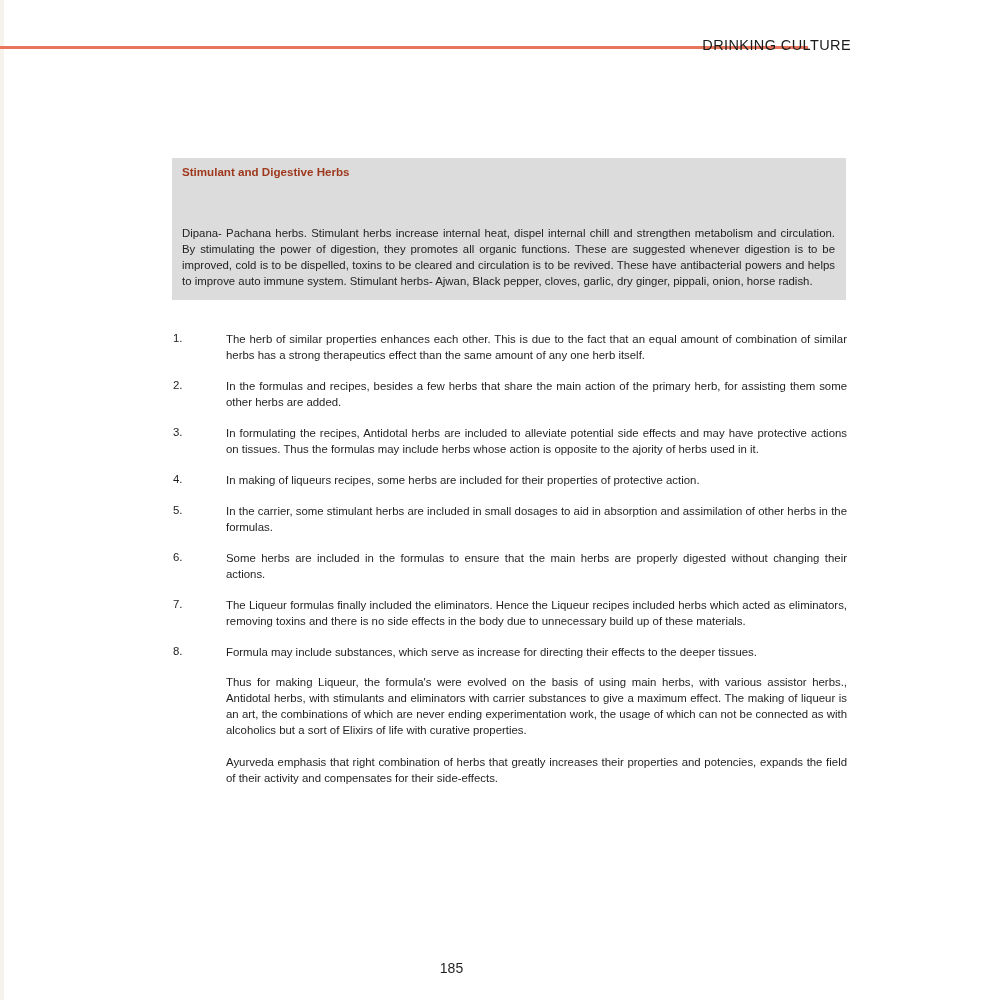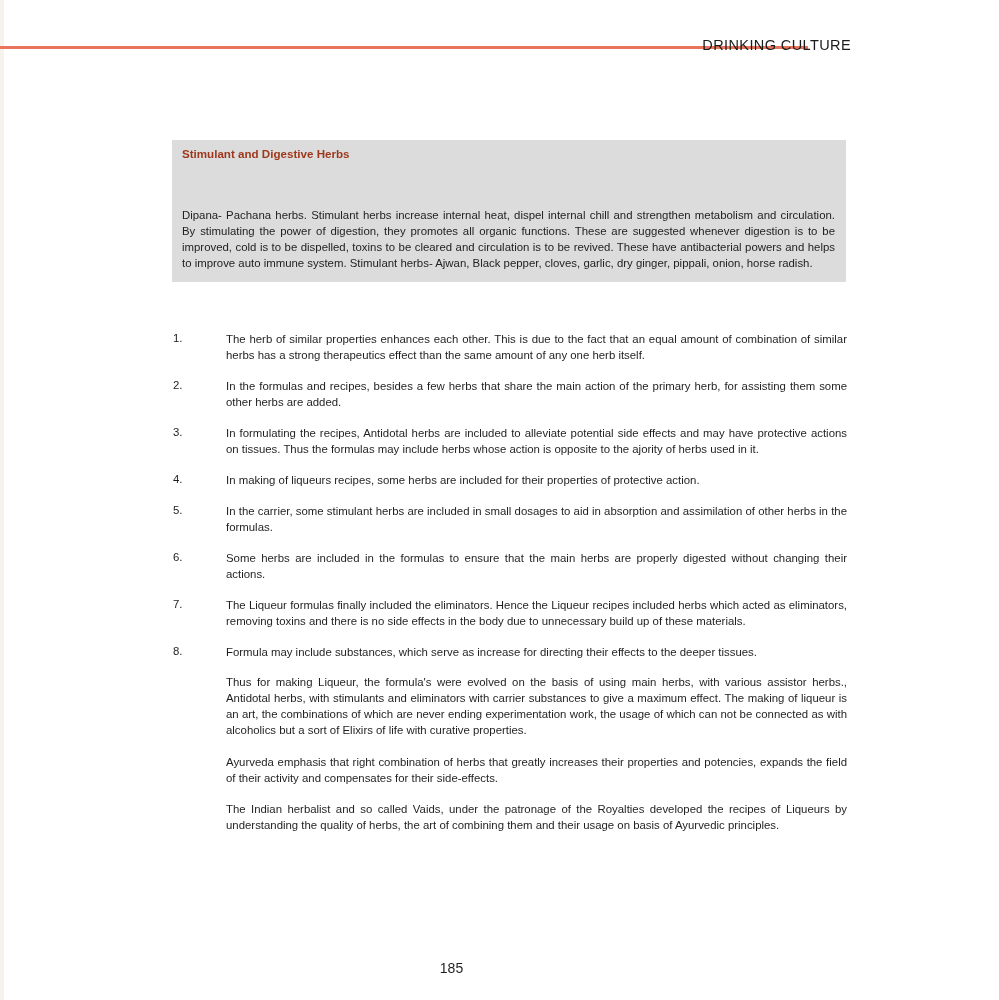--- a/index.html
+++ b/index.html
@@ -37,21 +37,21 @@
     top: 37px;
     right: 52px;
     font-size: 14.5px;
     letter-spacing: 0.4px;
     color: #1b1b1b;
     white-space: nowrap;
   }
   .info-box {
     position: absolute;
     left: 172px;
-    top: 140px;
+    top: 158px;
     width: 653px;
     background: #dcdcdc;
     padding: 7px 11px 10px 10px;
   }
   .info-box-title {
     font-weight: bold;
     color: #9E381C;
     font-size: 11.6px;
     margin: 0 0 12px 0;
   }
@@ -162,20 +162,19 @@
       <span class="item-text">The Liqueur formulas finally included the eliminators. Hence the Liqueur recipes included herbs which acted as eliminators, removing toxins and there is no side effects in the body due to unnecessary build up of these materials.</span>
     </div>
     <div class="list-item">
       <span class="item-number">8.</span>
       <span class="item-text">Formula may include substances, which serve as increase for directing their effects to the deeper tissues.</span>
     </div>
 
     <div class="paragraphs">
       <p class="para">Thus for making Liqueur, the formula's were evolved on the basis of using main herbs, with various assistor herbs., Antidotal herbs, with stimulants and eliminators with carrier substances to give a maximum effect. The making of liqueur is an art, the combinations of which are never ending experimentation work, the usage of which can not be connected as with alcoholics but a sort of Elixirs of life with curative properties.</p>
       <p class="para">Ayurveda emphasis that right combination of herbs that greatly increases their properties and potencies, expands the field of their activity and compensates for their side-effects.</p>
-      <p class="para">The Indian herbalist and so called Vaids, under the patronage of the Royalties developed the recipes of Liqueurs by understanding the quality of herbs, the art of combining them and their usage on basis of Ayurvedic principles.</p>
     </div>
 
   </div>
 
   <div class="page-number">185</div>
 
 </div>
 
 </body></html>

